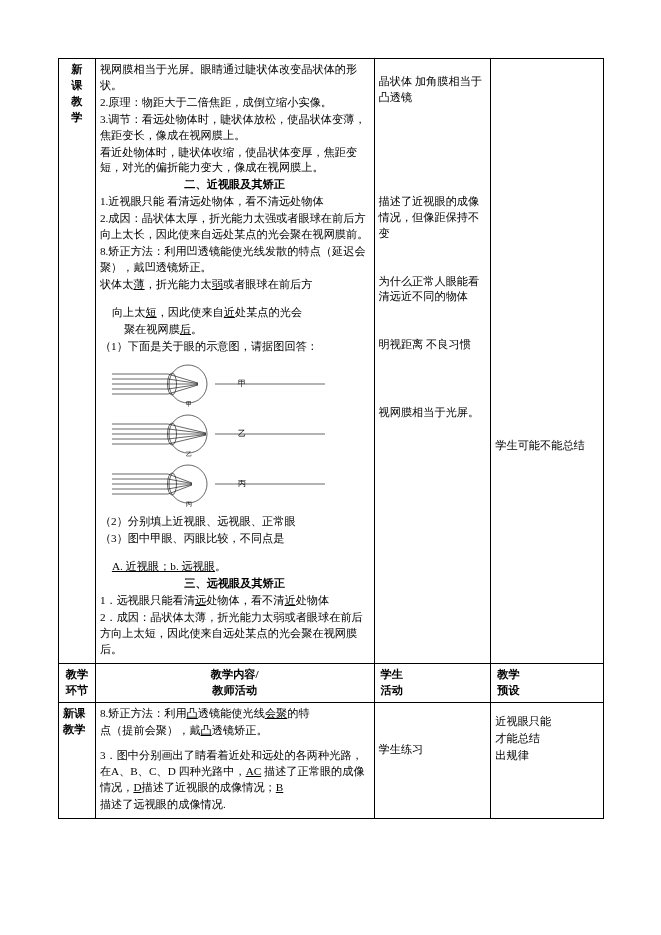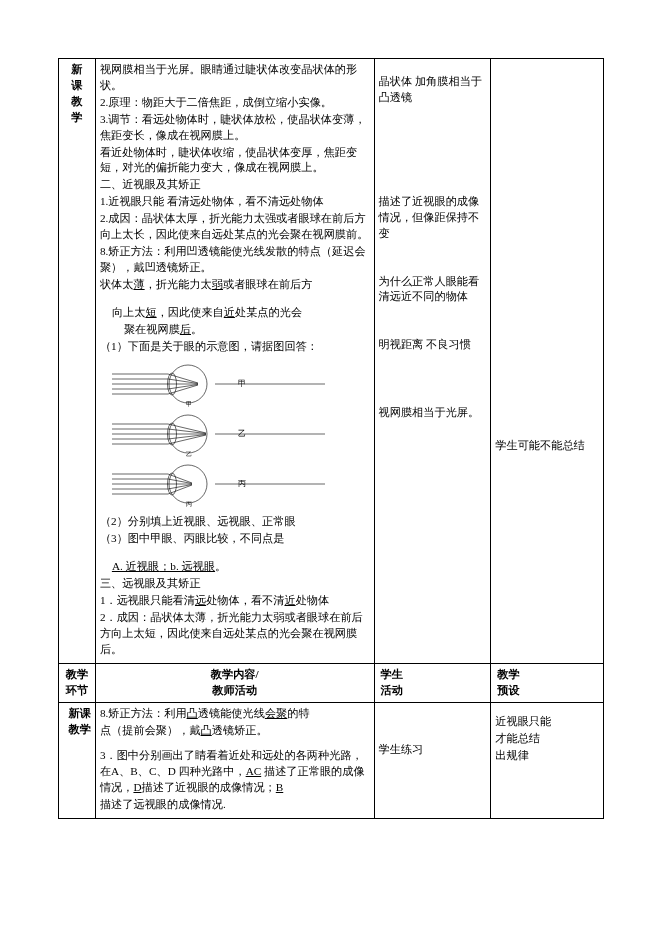--- a/index.html
+++ b/index.html
@@ -39,36 +39,36 @@
 
   .seg-label {
     font-weight: bold;
     text-align: center;
     font-size: 11.5px;
     line-height: 1.45;
     padding-top: 150px;
   }
   .seg-label2 {
     font-weight: bold;
-    text-align: right;
+    text-align: left;
     font-size: 11.5px;
     line-height: 1.45;
     padding-top: 5px;
   }
   .hdr-cell {
     text-align: center;
     font-weight: bold;
     font-size: 11.5px;
     line-height: 1.5;
     padding-top: 6px;
     padding-bottom: 6px;
   }
   p { margin: 0 0 1px 0; }
   .u { text-decoration: underline; }
-  .b { font-weight: normal; }
+  .b { font-weight: bold; text-align: center; }
   .spacer-28 { height: 28px; }
   .spacer-18 { height: 18px; }
   .spacer-12 { height: 12px; }
   .spacer-10 { height: 10px; }
   .spacer-8 { height: 8px; }
 
   .right-col p { margin: 12px 0 2px 0; }
 
   .figs {
     margin: 8px 0 6px 0;

